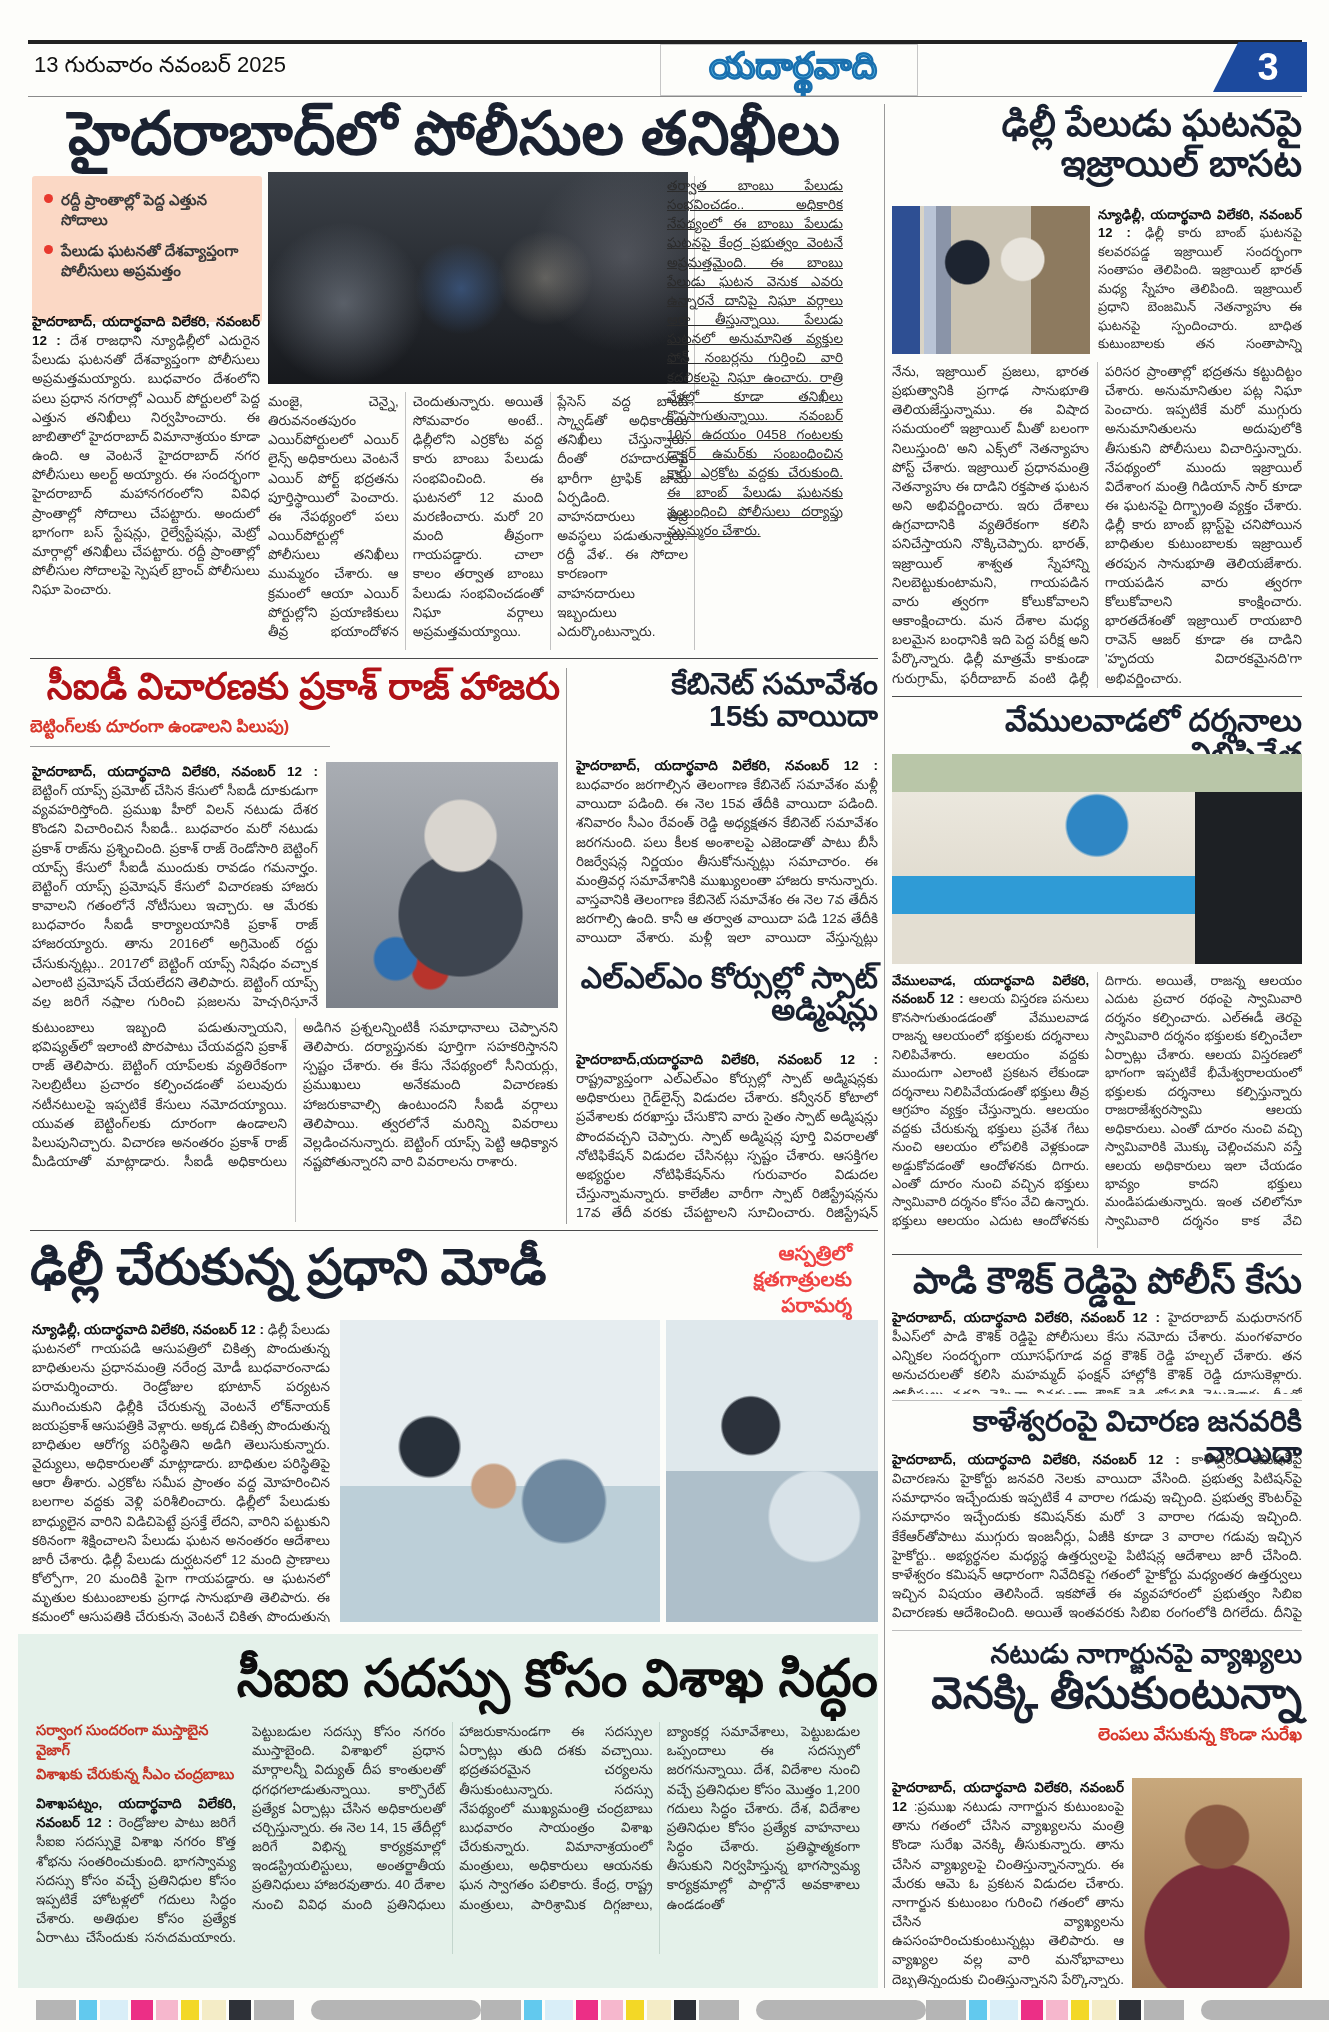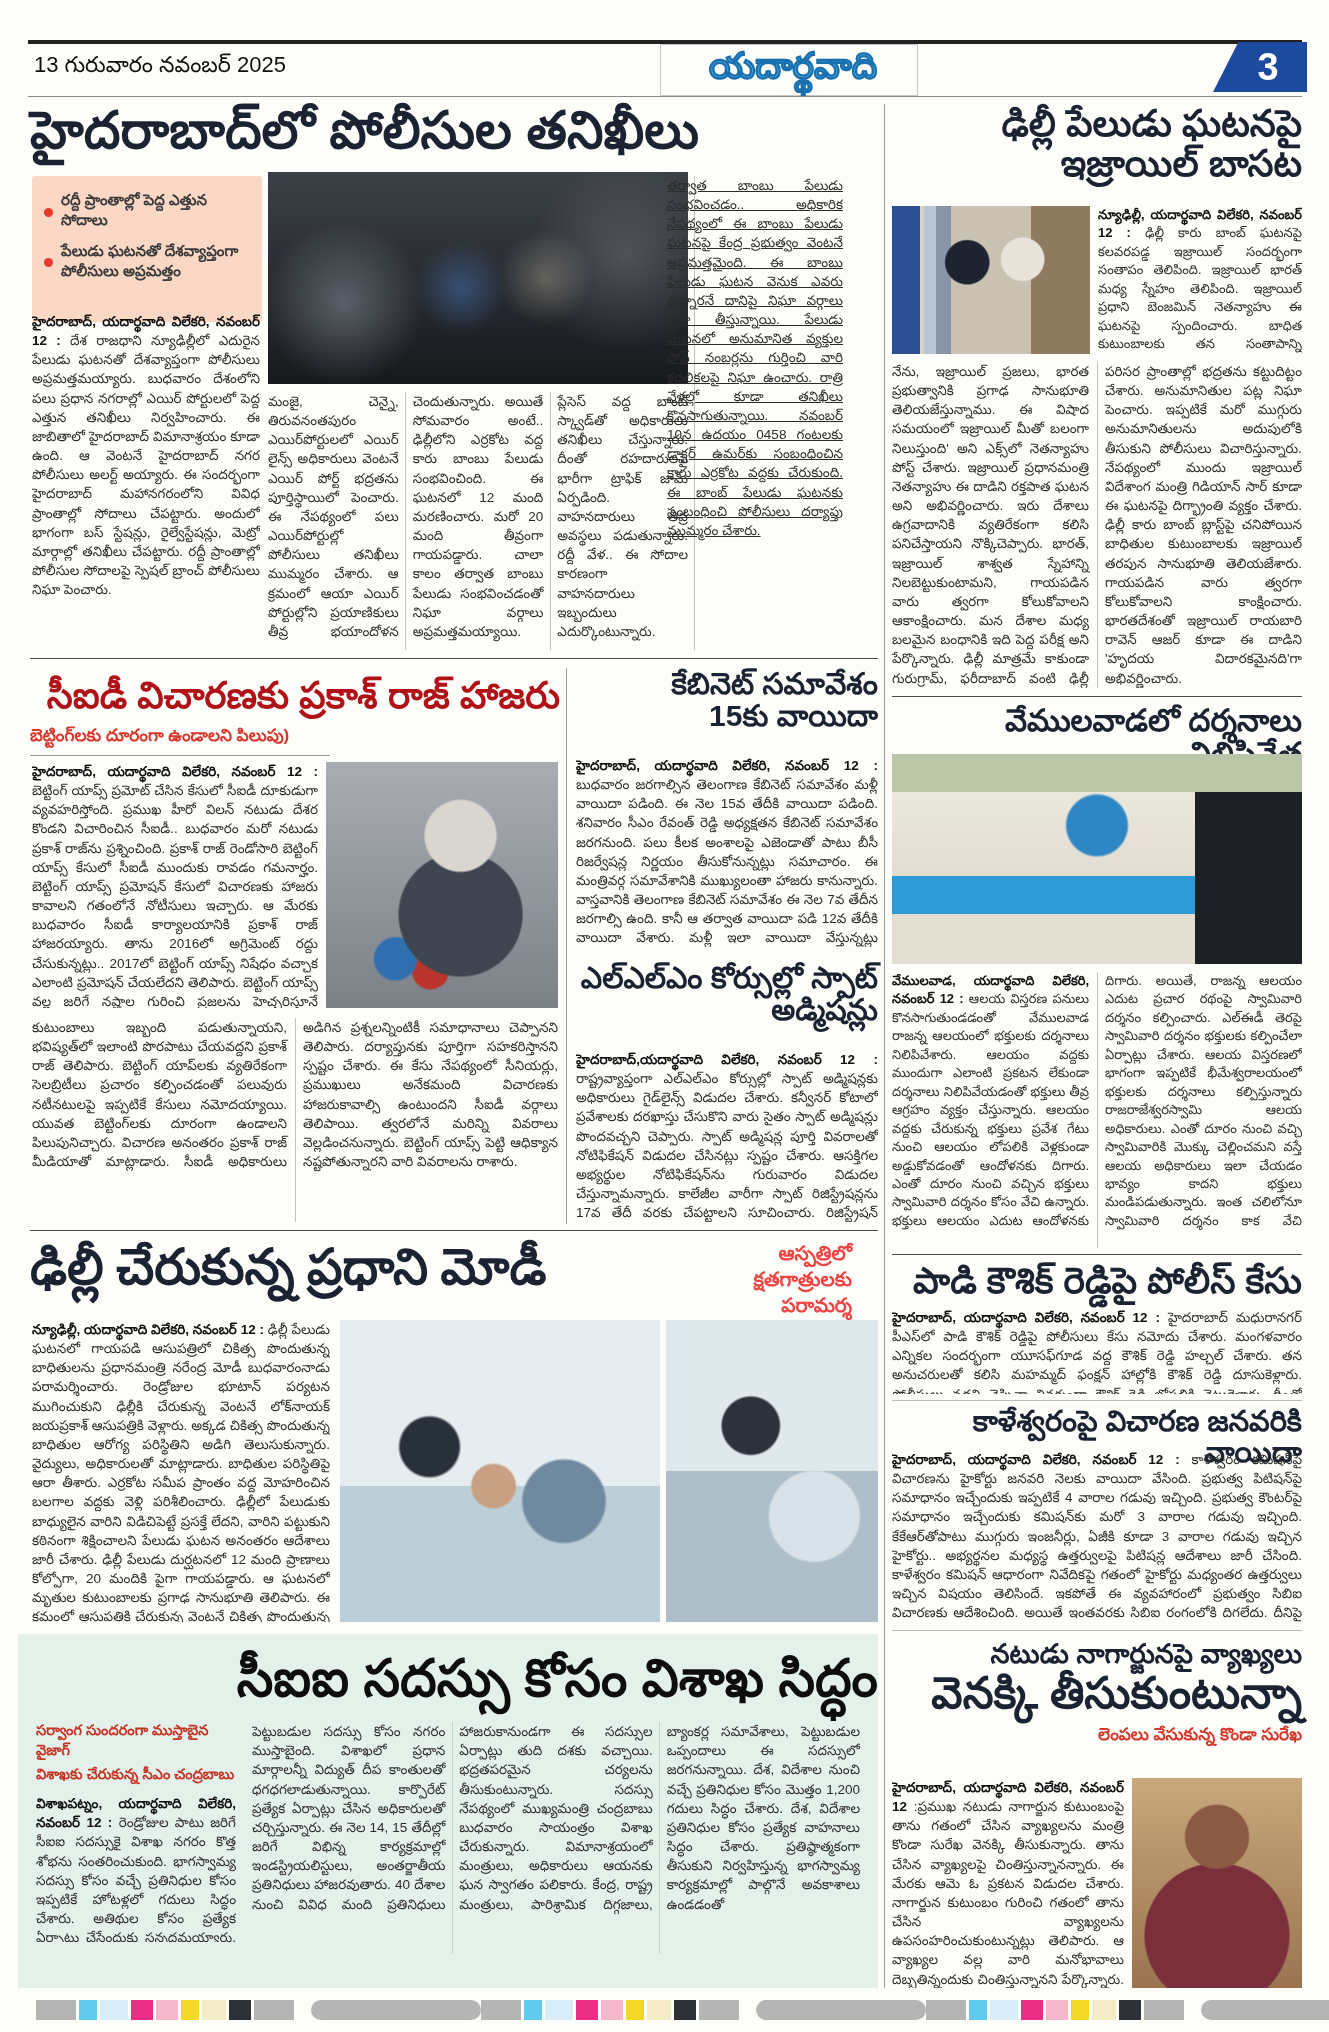--- a/index.html
+++ b/index.html
@@ -46,21 +46,21 @@
      linear-gradient(180deg,#e6edf0 0 55%,#bccfd8 55%);}
   .ph-hospital2{background:
      radial-gradient(circle at 40% 35%, #2c323c 0 12%, transparent 13%),
      radial-gradient(circle at 70% 65%, #d8e2e8 0 18%, transparent 19%),
      linear-gradient(180deg,#dfe8ec 0 50%,#aebfca 50%);}
   .ph-surekha{background:
      radial-gradient(circle at 50% 28%, #8a5a42 0 18%, transparent 19%),
      radial-gradient(circle at 50% 75%, #7a2f3a 0 40%, transparent 41%),
      linear-gradient(180deg,#c8a87c,#9a7450);}
   .bulletbox{background:#fbd8c5;border-radius:3px;padding:14px 12px;}
-  .bullet-row{display:flex;gap:8px;margin-bottom:10px;align-items:center;}
+  .bullet-row{display:flex;gap:8px;margin-bottom:10px;}
   .dot{width:9px;height:9px;border-radius:50%;background:#e8392e;margin-top:4px;flex:0 0 auto;}
   .bullet-label{font-size:15px;font-weight:bold;color:#3a3a3a;line-height:1.35;}
   .masthead-box{border:1px solid #c6c6c6;display:flex;align-items:center;justify-content:center;}
   .masthead-text{font-size:36px;font-weight:bold;color:#5cc6ef;-webkit-text-stroke:1.3px #1a6fae;
                  text-shadow:0 0 1px #1a6fae;}
   .pagenum{background:#1c4a9e;clip-path:polygon(27% 0,100% 0,100% 100%,0 100%);
            display:flex;align-items:center;justify-content:center;}
   .pagenum span{color:#fff;font-size:38px;font-weight:bold;padding-left:16px;}
   .subred{color:#d8372b;font-weight:bold;}
   .suborange{color:#ef4444;font-weight:bold;line-height:1.3;}
@@ -80,21 +80,21 @@
     <span class="masthead-text">యదార్థవాది</span>
   </div>
   <div class="abs pagenum" style="left:1213px;top:42px;width:94px;height:50px;">
     <span>3</span>
   </div>
   <div class="abs rule-h" style="left:28px;top:96px;width:1274px;background:#8a8a8a;"></div>
 
   <div class="abs rule-v" style="left:884px;top:104px;height:1884px;"></div>
 
   <div class="abs" style="left:30px;top:102px;width:848px;">
-    <div class="headline" style="font-size:52px;">హైదరాబాద్‌లో పోలీసుల తనిఖీలు</div>
+    <div class="headline" style="font-size:60px;text-align:center;">హైదరాబాద్‌లో పోలీసుల తనిఖీలు</div>
   </div>
   <div class="abs bulletbox" style="left:32px;top:176px;width:206px;height:118px;">
     <div class="bullet-row">
       <span class="dot"></span>
       <span class="bullet-label">రద్దీ ప్రాంతాల్లో పెద్ద ఎత్తున సోదాలు</span>
     </div>
     <div class="bullet-row">
       <span class="dot"></span>
       <span class="bullet-label">పేలుడు ఘటనతో దేశవ్యాప్తంగా పోలీసులు అప్రమత్తం</span>
     </div>
@@ -108,21 +108,21 @@
     <span>మంజై, చెన్నై, తిరువనంతపురం ఎయిర్‌పోర్టులలో ఎయిర్ లైన్స్ అధికారులు వెంటనే ఎయిర్ పోర్ట్ భద్రతను పూర్తిస్థాయిలో పెంచారు. ఈ నేపథ్యంలో పలు ఎయిర్‌పోర్టుల్లో పోలీసులు తనిఖీలు ముమ్మరం చేశారు. ఆ క్రమంలో ఆయా ఎయిర్ పోర్టుల్లోని ప్రయాణికులు తీవ్ర భయాందోళన చెందుతున్నారు. అయితే సోమవారం అంటే.. ఢిల్లీలోని ఎర్రకోట వద్ద కారు బాంబు పేలుడు సంభవించింది. ఈ ఘటనలో 12 మంది మరణించారు. మరో 20 మంది తీవ్రంగా గాయపడ్డారు. చాలా కాలం తర్వాత బాంబు పేలుడు సంభవించడంతో నిఘా వర్గాలు అప్రమత్తమయ్యాయి. ప్లేసెస్ వద్ద బాంబ్ స్క్వాడ్‌తో అధికారులు తనిఖీలు చేస్తున్నారు. దీంతో రహదారులపై భారీగా ట్రాఫిక్ జామ్ ఏర్పడింది. వాహనదారులు తీవ్ర అవస్థలు పడుతున్నారు. రద్దీ వేళ.. ఈ సోదాల కారణంగా వాహనదారులు ఇబ్బందులు ఎదుర్కొంటున్నారు. హైదరాబాద్, ఢిల్లీ, ముంబై నగరాల్లో మెట్రో స్టేషన్ల వద్ద భారీ బందోబస్తు ఏర్పాటు చేశారు. అనుమానంగా ఉన్న ప్రతి వాహనాన్ని తనిఖీ చేస్తున్నారు. సీసీటీవీ ఫుటేజీలను పోలీసులు పరిశీలిస్తున్నారు.</span>
   </div>
   <div class="abs rule-v" style="left:694px;top:176px;height:474px;background:#c2c2c2;"></div>
   <div class="abs bodytxt" style="left:667px;top:176px;width:176px;height:474px;text-decoration:underline;">
     <span>తర్వాత బాంబు పేలుడు సంభవించడం.. అధికారిక నేపథ్యంలో ఈ బాంబు పేలుడు ఘటనపై కేంద్ర ప్రభుత్వం వెంటనే అప్రమత్తమైంది. ఈ బాంబు పేలుడు ఘటన వెనుక ఎవరు ఉన్నారనే దానిపై నిఘా వర్గాలు ఆరా తీస్తున్నాయి. పేలుడు ఘటనలో అనుమానిత వ్యక్తుల ఫోన్ నంబర్లను గుర్తించి వారి కదలికలపై నిఘా ఉంచారు. రాత్రి వేళల్లో కూడా తనిఖీలు కొనసాగుతున్నాయి. నవంబర్ 10న ఉదయం 0458 గంటలకు డాక్టర్ ఉమర్‌కు సంబంధించిన కారు ఎర్రకోట వద్దకు చేరుకుంది. ఈ బాంబ్ పేలుడు ఘటనకు సంబంధించి పోలీసులు దర్యాప్తు ముమ్మరం చేశారు.</span>
   </div>
 
   <div class="abs rule-h" style="left:30px;top:658px;width:848px;"></div>
 
   <div class="abs" style="left:30px;top:668px;width:530px;">
-    <div class="headline-red center" style="font-size:37px;margin-top:9px;">సీఐడీ విచారణకు ప్రకాశ్ రాజ్ హాజరు</div>
+    <div class="headline-red center" style="font-size:37px;">సీఐడీ విచారణకు ప్రకాశ్ రాజ్ హాజరు</div>
     <div style="margin-top:10px;">
       <span class="subred" style="font-size:17px;">బెట్టింగ్‌లకు దూరంగా ఉండాలని పిలుపు)</span>
       <div style="width:300px;height:1px;background:#9a9a9a;margin-top:6px;"></div>
     </div>
   </div>
   <div class="abs bodytxt" style="left:32px;top:762px;width:286px;height:246px;">
     <b>హైదరాబాద్, యదార్థవాది విలేకరి, నవంబర్ 12 :</b>
     <span>బెట్టింగ్ యాప్స్ ప్రమోట్ చేసిన కేసులో సీఐడీ దూకుడుగా వ్యవహరిస్తోంది. ప్రముఖ హీరో విలన్ నటుడు దేశర కొండని విచారించిన సీఐడీ.. బుధవారం మరో నటుడు ప్రకాశ్ రాజ్‌ను ప్రశ్నించింది. ప్రకాశ్ రాజ్ రెండోసారి బెట్టింగ్ యాప్స్ కేసులో సీఐడీ ముందుకు రావడం గమనార్హం. బెట్టింగ్ యాప్స్ ప్రమోషన్ కేసులో విచారణకు హాజరు కావాలని గతంలోనే నోటీసులు ఇచ్చారు. ఆ మేరకు బుధవారం సీఐడీ కార్యాలయానికి ప్రకాశ్ రాజ్ హాజరయ్యారు. తాను 2016లో అగ్రిమెంట్ రద్దు చేసుకున్నట్లు.. 2017లో బెట్టింగ్ యాప్స్ నిషేధం వచ్చాక ఎలాంటి ప్రమోషన్ చేయలేదని తెలిపారు. బెట్టింగ్ యాప్స్ వల్ల జరిగే నష్టాల గురించి ప్రజలను హెచ్చరిస్తూనే ఉన్నానని చెప్పారు.</span>
   </div>
   <div class="abs photo ph-prakash" style="left:326px;top:762px;width:232px;height:246px;"></div>

